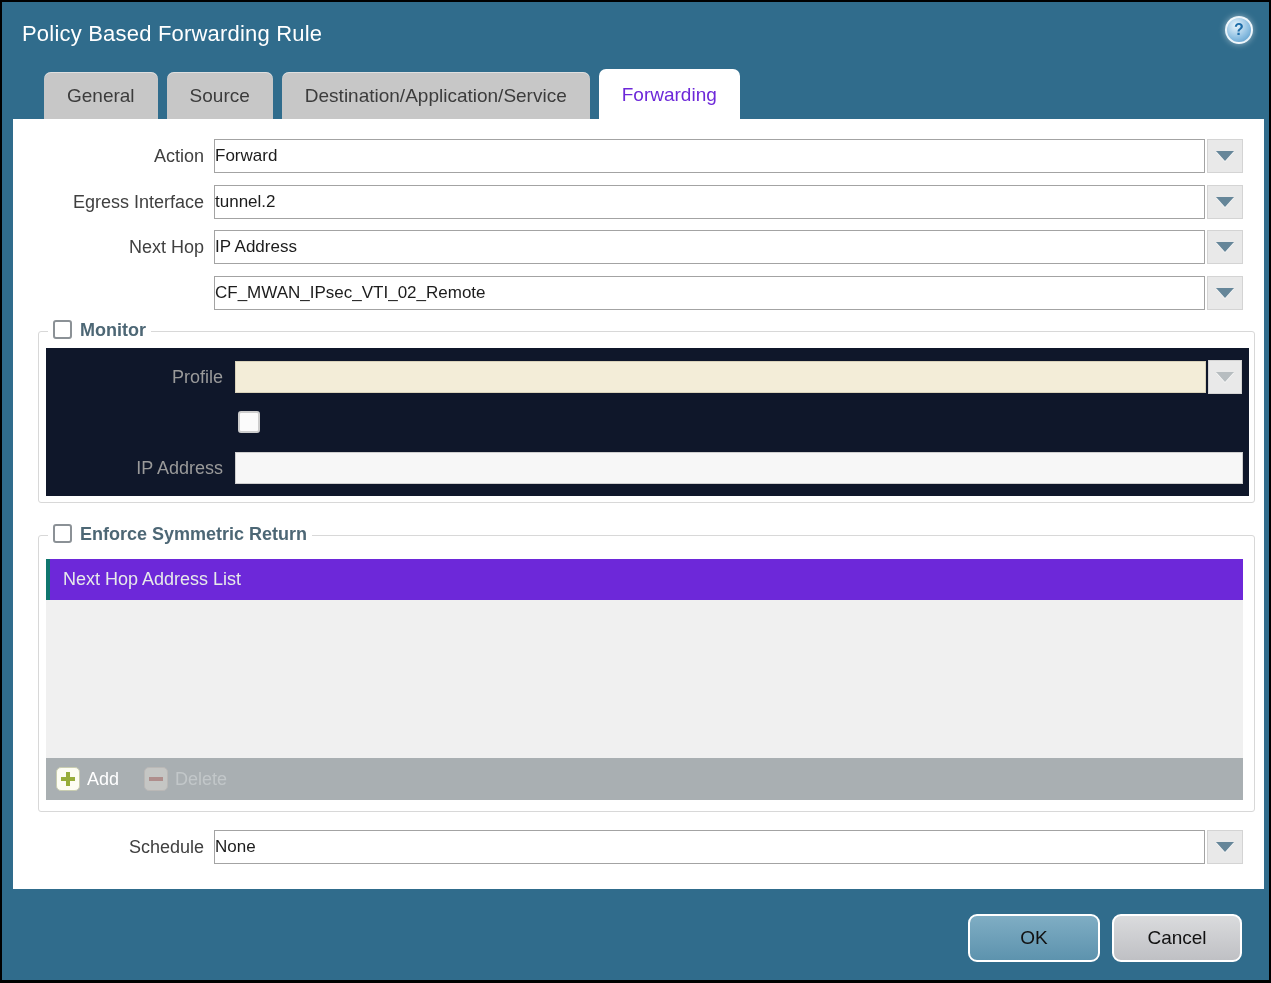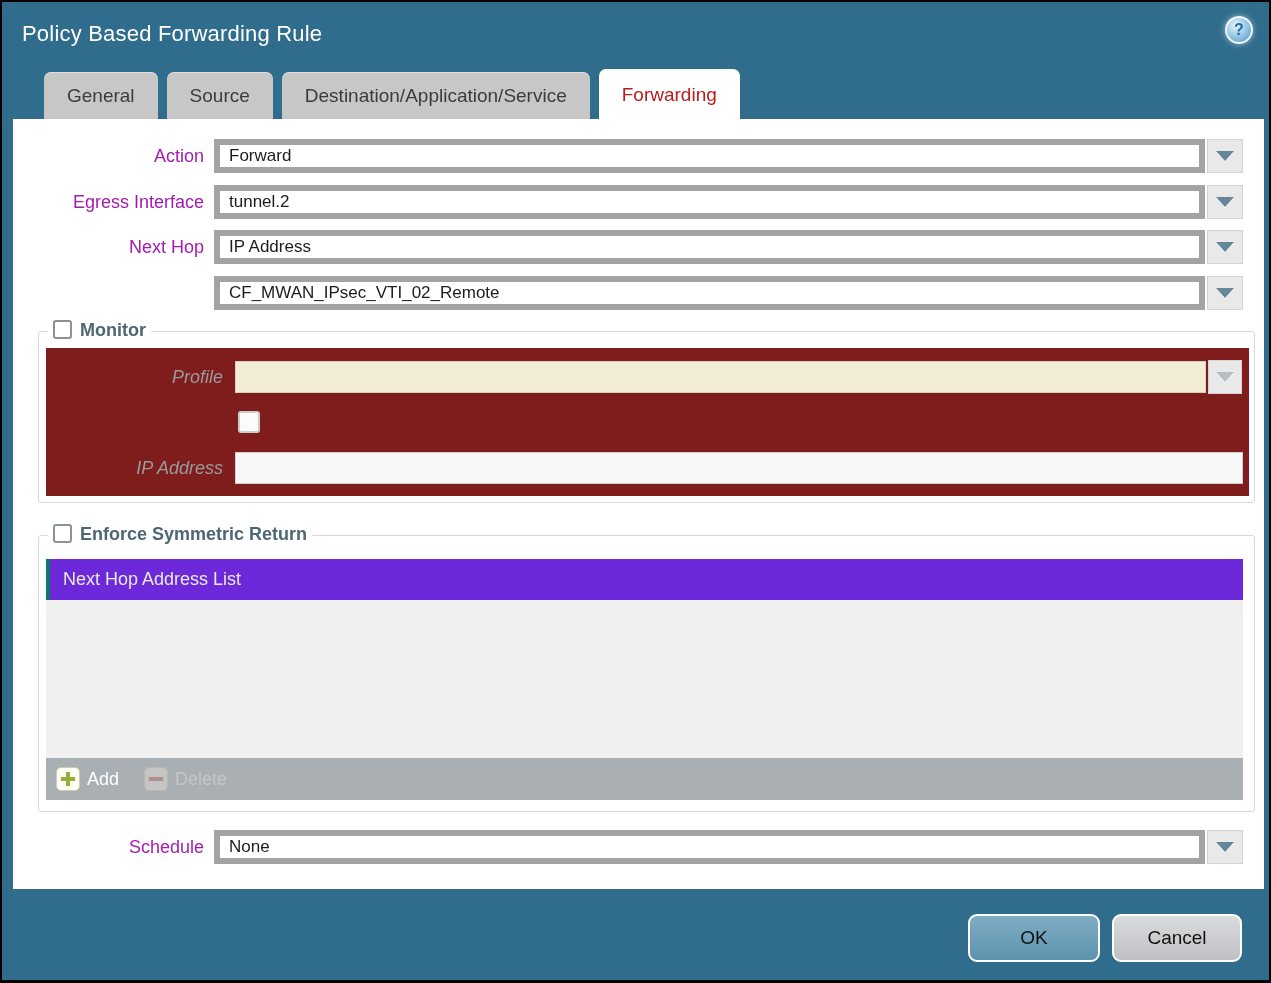--- a/index.html
+++ b/index.html
@@ -14,44 +14,44 @@
           background:radial-gradient(circle at 38% 32%, #eaf5fc, #8fc0e2 55%, #4a93c6);
           border:2px solid rgba(255,255,255,.85); box-shadow:0 0 6px rgba(255,255,255,.5);
           display:flex; align-items:center; justify-content:center; cursor:pointer;
           color:#1d6ca8; font-weight:bold; font-size:16px; }
 
   
   .tabs { position:absolute; left:14px; top:67px; height:50px; display:flex; align-items:flex-end; gap:9px;margin-left:28px; }
   .tab { height:47px; line-height:47px; padding:0 23px; background:#c7c7c7; color:#3c3c3c;
          font-size:19px; border-radius:7px 7px 0 0; cursor:pointer; white-space:nowrap;
          box-shadow:inset 0 1px 0 rgba(255,255,255,.45); }
-  .tab.active { height:50px; line-height:52px; background:#ffffff; color:#b91c1c; box-shadow:none; }
+  .tab.active { height:50px; line-height:52px; background:#ffffff; color:#6d28d9; box-shadow:none; }
 
   
   .content { position:absolute; left:11px; top:117px; width:1251px; height:770px; background:#ffffff; }
 
   .frow { position:absolute; left:0; display:flex; align-items:center; height:34px; }
-  .flabel { width:201px; text-align:right; padding-right:10px; font-size:18px; color:#a21caf; }
-  .finput { width:991px; height:34px; border:6px solid #a3a3a3; background:#fff; display:flex;
-            align-items:center; padding-left:9px; font-size:17px; color:#1c1c1c; }
+  .flabel { width:201px; text-align:right; padding-right:10px; font-size:18px; color:#404040; }
+  .finput { width:991px; height:34px; border:1px solid #a3a3a3; background:#fff; display:flex;
+            align-items:center; font-size:17px; color:#1c1c1c; }
   .dd { width:36px; height:34px; margin-left:2px; background:#e9e9e9; border:1px solid #d4d4d4;
         display:flex; align-items:center; justify-content:center; cursor:pointer; }
   .arrow { width:0; height:0; border-left:9px solid transparent; border-right:9px solid transparent;
            border-top:10px solid #668699; filter:drop-shadow(0 1px 0 rgba(255,255,255,.7)); }
   .arrow.dim { border-top-color:#b7bdc0; }
 
   
   .fieldset { position:absolute; border:1px solid #d8d8d8; border-radius:3px; background:#fff; }
   .legend { position:absolute; top:-12px; left:9px; background:#fff; padding:0 5px; display:flex;
             gap:8px; }
   .legend-text { font-size:18px; font-weight:700; color:#4d6775; }
   .cb { width:19px; height:19px; border:2px solid #8b9196; border-radius:3px; background:#fff; cursor:pointer; }
   .cb.dim { border:2px solid #cdcdcd; background:#fbfbfb; cursor:default; width:22px; height:22px; }
 
-  .dpanel { position:absolute; left:7px; top:16px; width:1203px; height:148px; background:#7f1d1d;font-style:italic; }
+  .dpanel { position:absolute; left:7px; top:16px; width:1203px; height:148px; background:#0f172a; }
   .drow { position:absolute; left:0; display:flex; align-items:center; height:32px; }
   .dlabel { width:189px; text-align:right; padding-right:12px; font-size:18px; color:#9a9a9a; }
   .dinput { height:32px; border:1px solid #cfcfcf; background:#f7f7f7; display:flex; align-items:center;
             padding-left:9px; font-size:17px; color:#777; }
   .dinput.beige { background:#f3edd8; border:1px solid #d9d2ba; }
   .dcheck-text { font-size:18px; color:#9a9a9a; margin-left:11px; }
 
   
   .nh-table { position:absolute; left:7px; top:23px; width:1197px; }
   .nh-head { height:41px; background:#6d28d9; display:flex; align-items:center; padding-left:13px;

